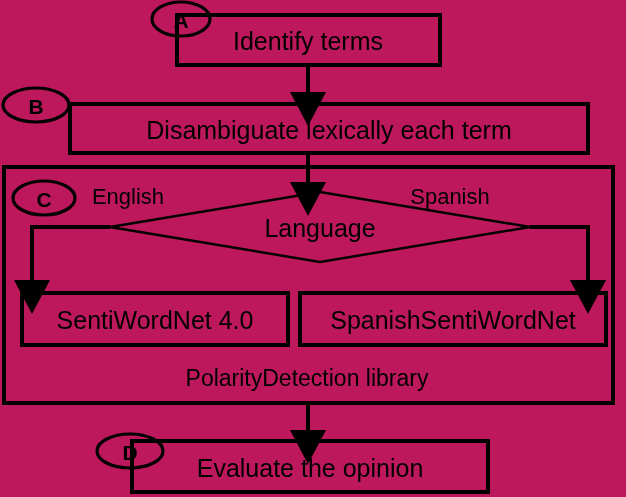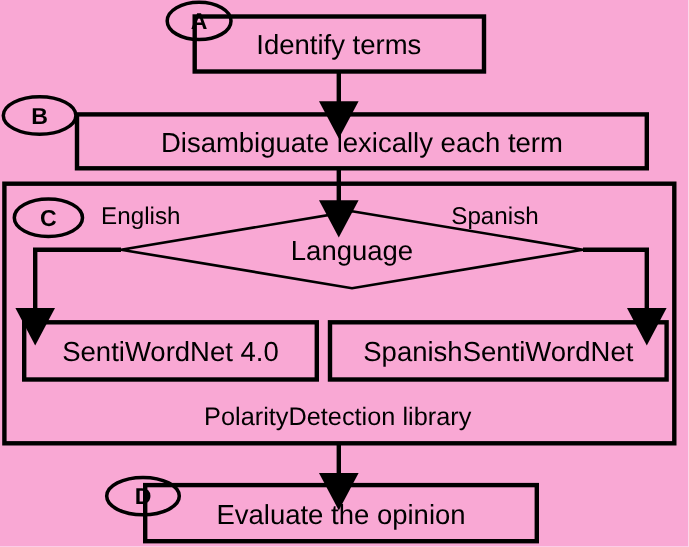--- a/index.html
+++ b/index.html
@@ -4,21 +4,21 @@
 <style>
   html, body {
     margin: 0;
     padding: 0;
     background: #ffffff;
   }
   #canvas {
     position: relative;
     width: 626px;
     height: 497px;
-    background: #f9a8d4;
+    background: #be185d;
     overflow: hidden;
     font-family: "Liberation Sans", sans-serif;
   }
   #canvas svg {
     position: absolute;
     left: 0;
     top: 0;
   }
   .node-text {
     font-family: "Liberation Sans", sans-serif;

